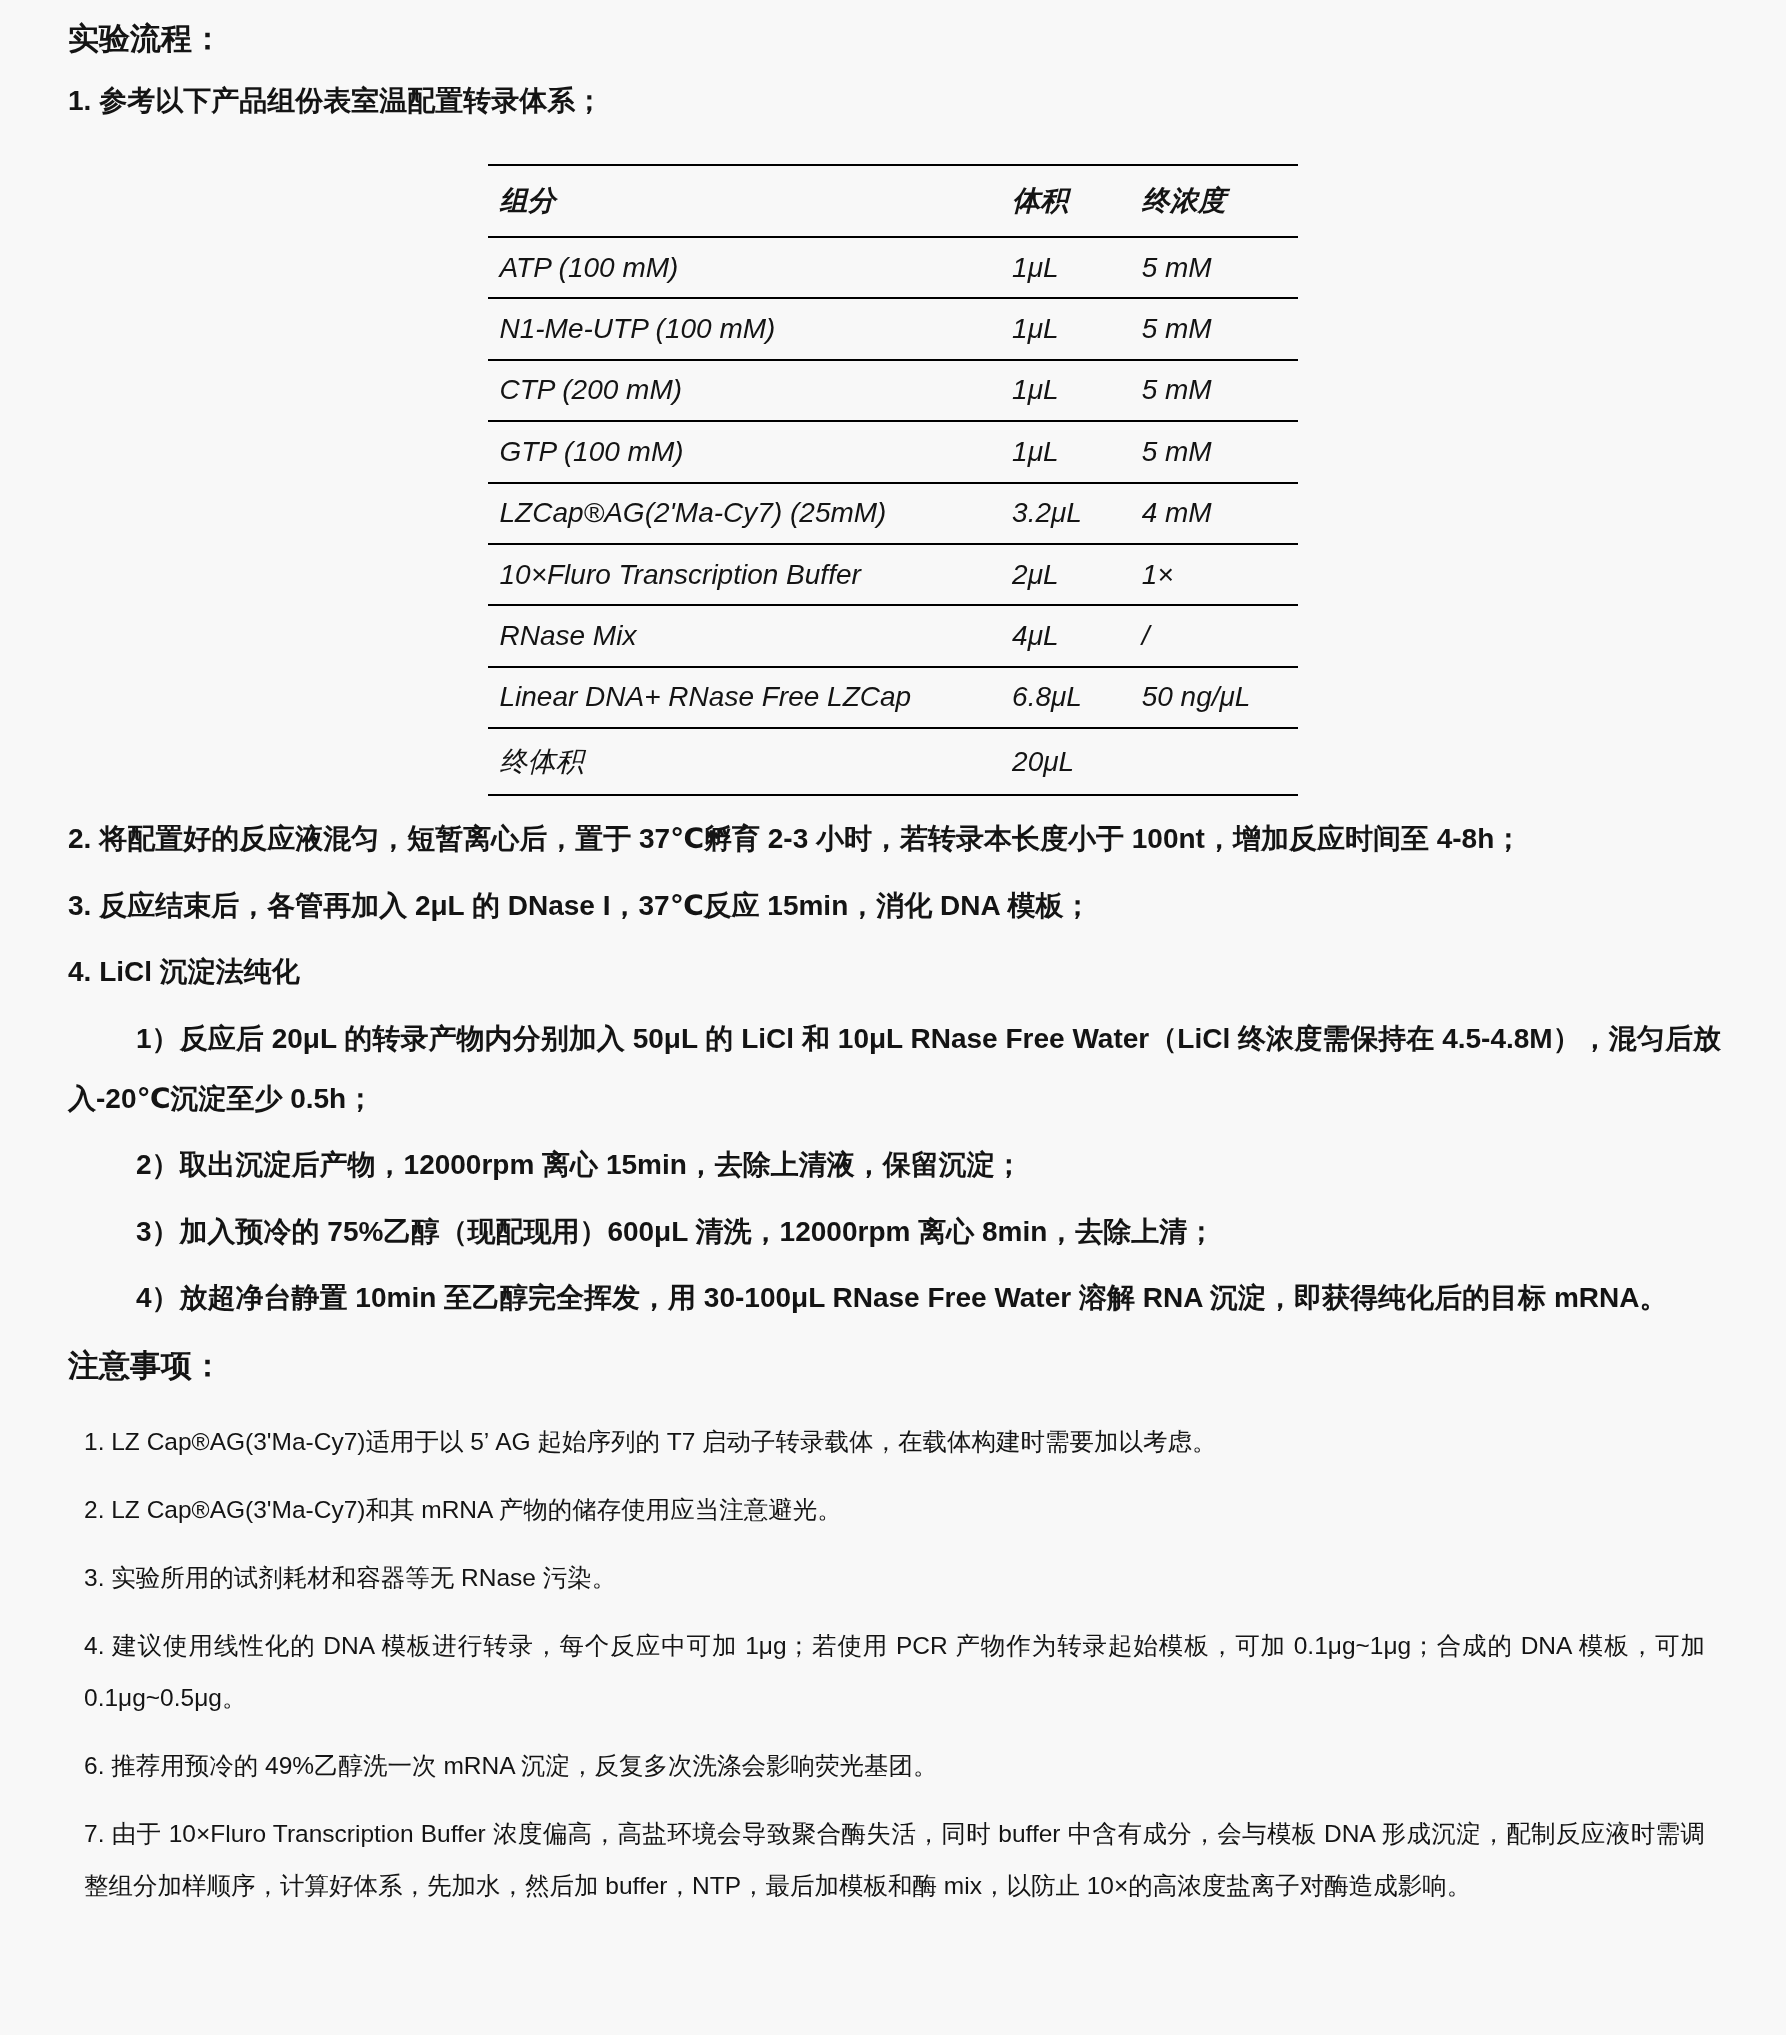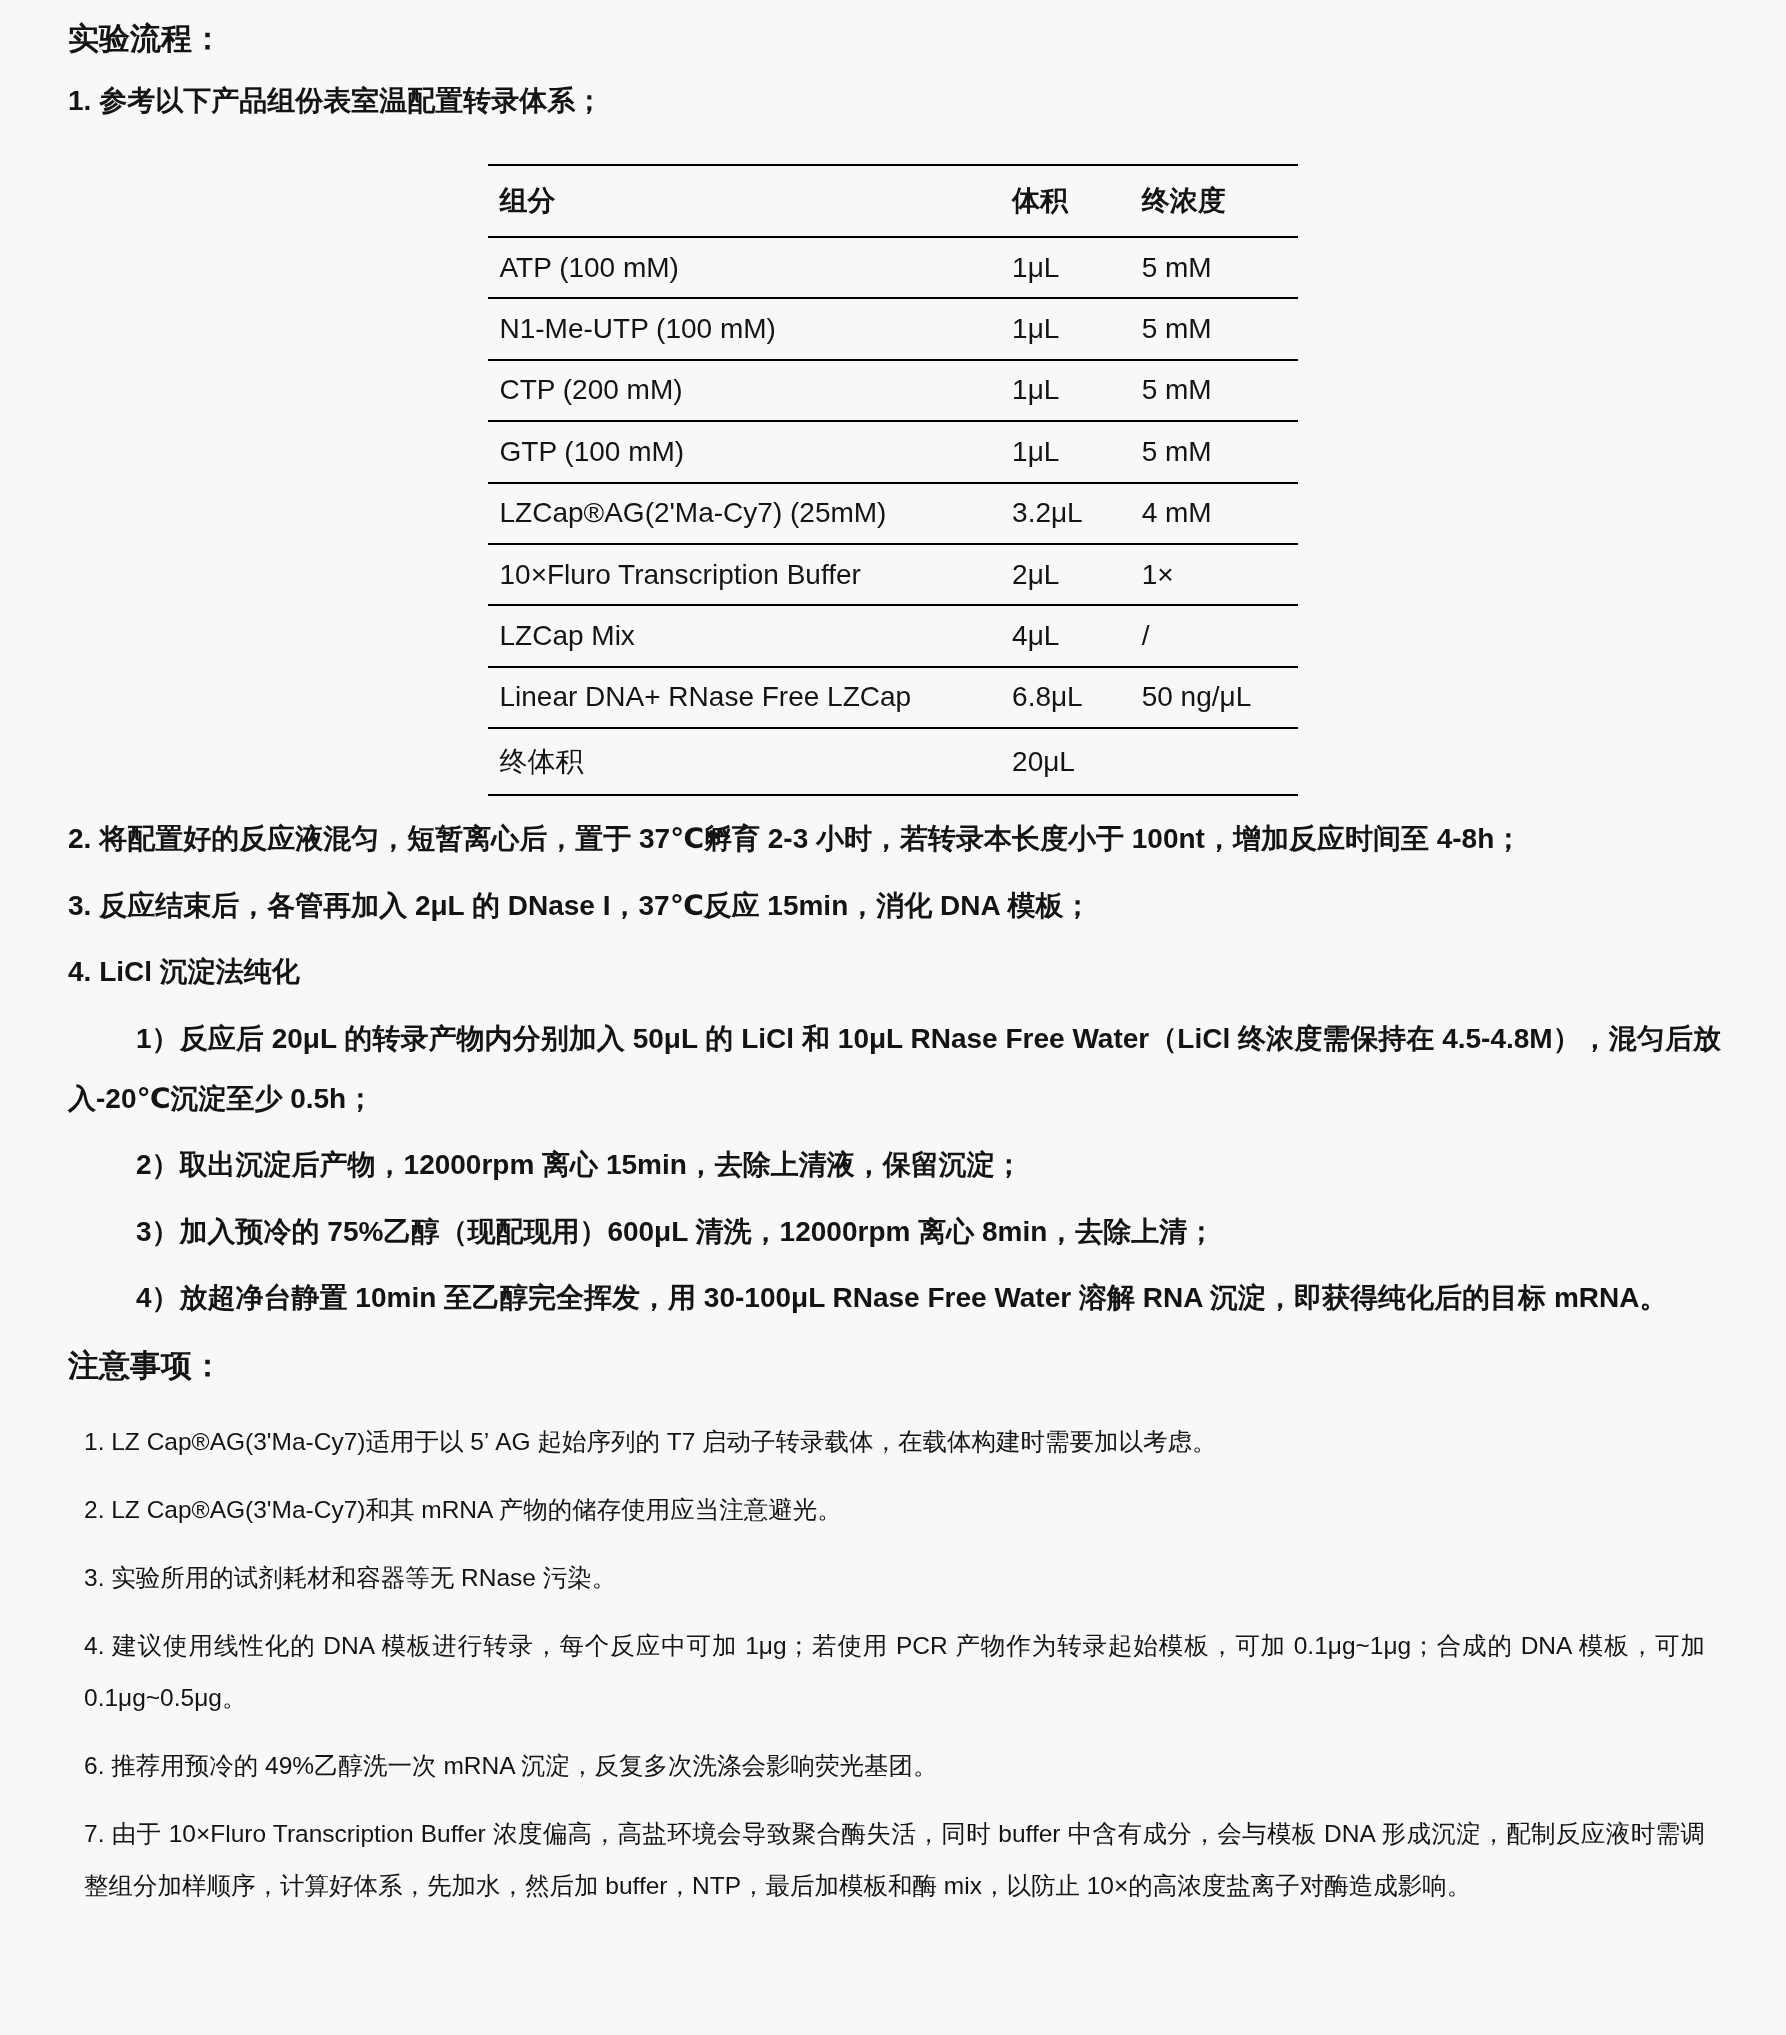--- a/index.html
+++ b/index.html
@@ -30,20 +30,21 @@
   }
   .substep { text-indent: 68px; }
 
   table.components {
     border-collapse: collapse;
     width: 810px;
     margin: 33px 0 13px 420px;
     border-top: 2.9px solid #000;
     border-bottom: 2.9px solid #000;
     font-size: 28px;
+    font-style: italic;
   }
   .components th, .components td {
     text-align: left;
     vertical-align: middle;
   }
   .components th {
     font-weight: bold;
     padding: 16px 0;
     border-bottom: 2.2px solid #000;
   }
@@ -102,21 +103,21 @@
         <td>LZCap®AG(2'Ma-Cy7) (25mM)</td>
         <td>3.2μL</td>
         <td>4 mM</td>
       </tr>
       <tr>
         <td>10×Fluro Transcription Buffer</td>
         <td>2μL</td>
         <td>1×</td>
       </tr>
       <tr>
-        <td>LZCap Mix</td>
+        <td>RNase Mix</td>
         <td>4μL</td>
         <td>/</td>
       </tr>
       <tr>
         <td>Linear DNA+ RNase Free LZCap</td>
         <td>6.8μL</td>
         <td>50 ng/μL</td>
       </tr>
       <tr>
         <td>终体积</td>

